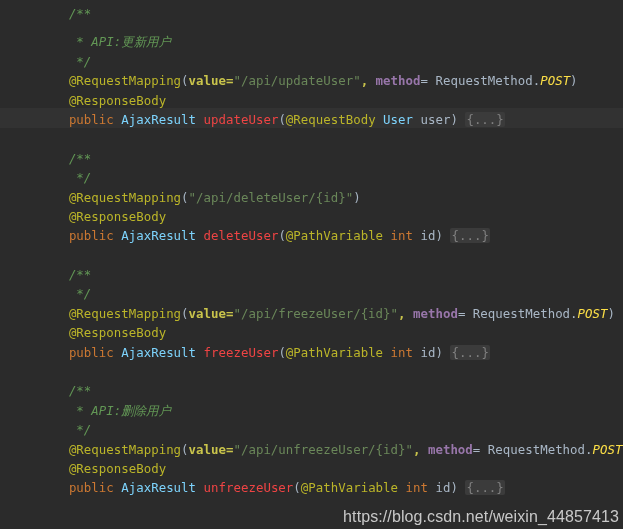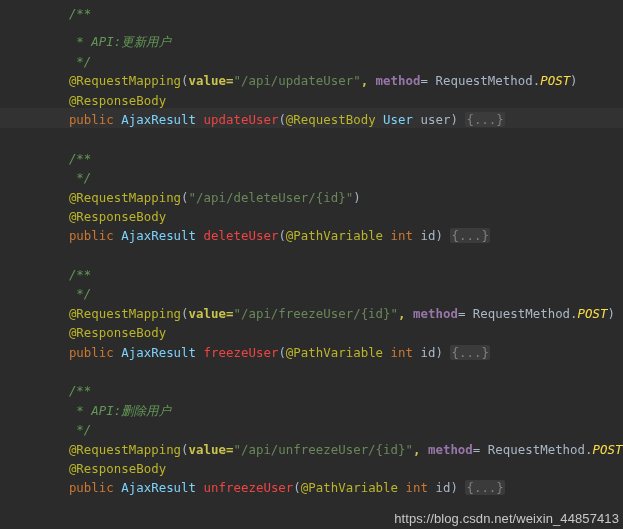--- a/index.html
+++ b/index.html
@@ -69,21 +69,21 @@
     border-radius: 2px;
     padding: 0 1px;
   }
 
   
   .watermark {
     position: absolute;
     right: 4px;
     bottom: 3px;
     font-family: "Liberation Sans", sans-serif;
-    font-size: 13px;
+    font-size: 16px;
     color: #d6d6d6;
     opacity: 0.92;
     letter-spacing: 0.1px;
     white-space: nowrap;
   }
 </style>
 </head>
 <body>
 
 <div id="editor">

